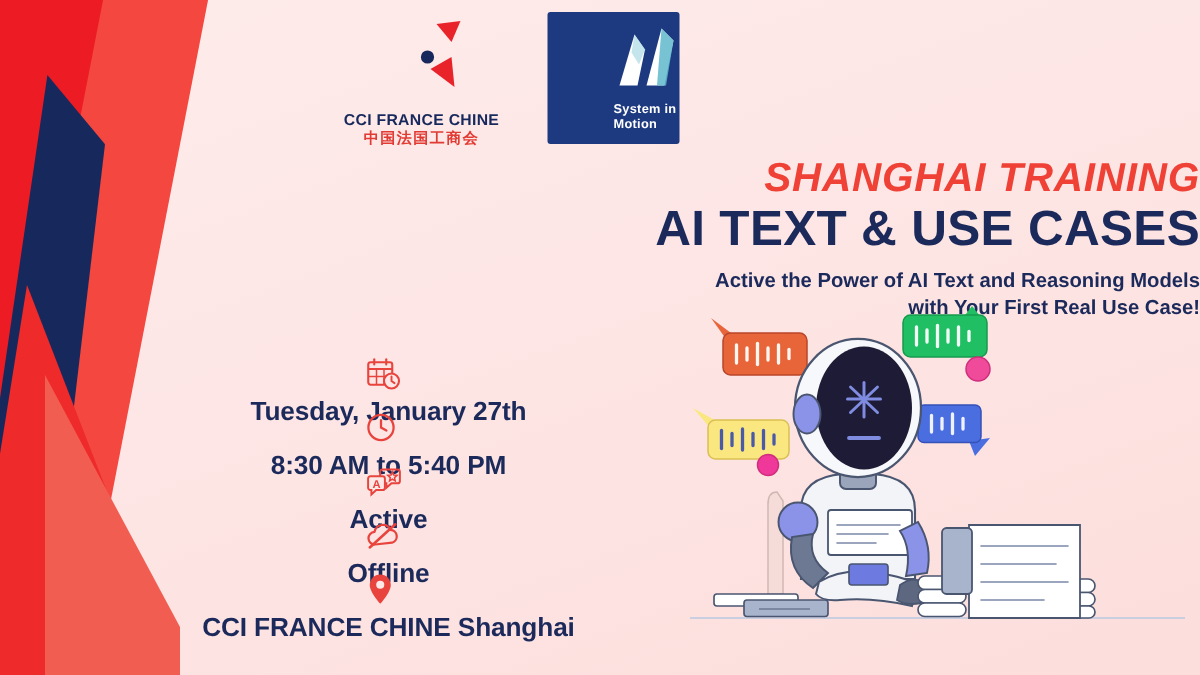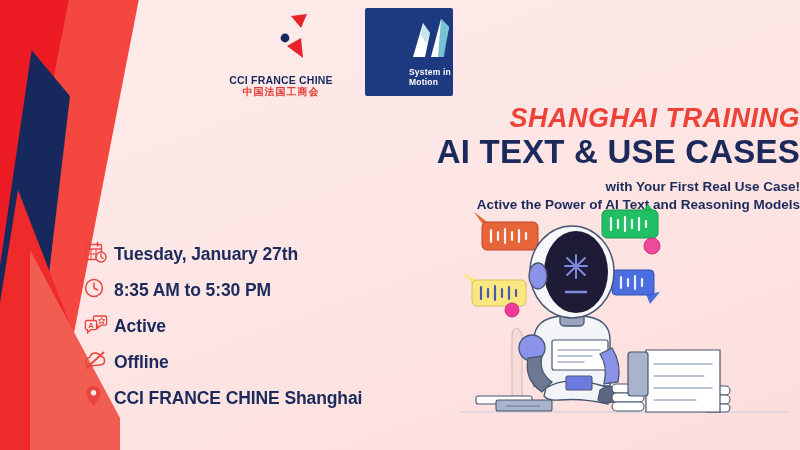--- a/index.html
+++ b/index.html
@@ -72,21 +72,21 @@
     font-size:33px;font-weight:bold;color:#1b2a5b;
     letter-spacing:.2px;line-height:1.15;margin-top:1px;
   }
   .h-desc{
     font-size:13.5px;font-weight:bold;color:#1b2a5b;
     line-height:1.28;margin-top:7px;
   }
 
   
   .info{position:absolute;top:234px;left:84px;width:350px;}
-  .row{display:flex;align-items:flex-end;height:31px;margin-bottom:5px;}
+  .row{display:flex;align-items:center;height:31px;margin-bottom:5px;flex-direction:column;}
   .row-icon{width:30px;height:26px;flex:0 0 30px;display:flex;align-items:center;justify-content:flex-start;}
   .row-label{
     font-size:17.5px;font-weight:bold;color:#1b2a5b;
     white-space:nowrap;letter-spacing:-.1px;
   }
 
   
   .illus{position:absolute;right:0;bottom:0;width:340px;height:250px;}
 </style>
 </head>
@@ -125,22 +125,22 @@
       </svg>
       <div class="sim-text">System in Motion</div>
     </div>
 
   </div>
 
   <div class="headline">
     <div class="h-sub">SHANGHAI TRAINING</div>
     <div class="h-main">AI TEXT &amp; USE CASES</div>
     <div class="h-desc">
+      <div>Active the Power of AI Text and Reasoning Models</div>
       <div>with Your First Real Use Case!</div>
-      <div>Active the Power of AI Text and Reasoning Models</div>
     </div>
   </div>
 
   <div class="info">
 
     <div class="row">
       <span class="row-icon">
         <svg width="24" height="23" viewBox="0 0 24 23">
           <rect x="1.5" y="3.5" width="16" height="15" rx="1.6" fill="none" stroke="#e8433c" stroke-width="1.4"></rect>
           <line x1="1.5" y1="8" x2="17.5" y2="8" stroke="#e8433c" stroke-width="1.4"></line>
@@ -156,21 +156,21 @@
       <span class="row-label">Tuesday, January 27th</span>
     </div>
 
     <div class="row">
       <span class="row-icon">
         <svg width="22" height="22" viewBox="0 0 22 22">
           <circle cx="10" cy="11" r="8.4" fill="none" stroke="#e8433c" stroke-width="1.5"></circle>
           <path d="M10 6 L10 11 L13.6 13" fill="none" stroke="#e8433c" stroke-width="1.5" stroke-linecap="round"></path>
         </svg>
       </span>
-      <span class="row-label">8:35 AM to 5:30 PM</span>
+      <span class="row-label">8:30 AM to 5:40 PM</span>
     </div>
 
     <div class="row">
       <span class="row-icon">
         <svg width="25" height="22" viewBox="0 0 25 22">
           <path d="M11 3 h10 a1.6 1.6 0 0 1 1.6 1.6 v6 a1.6 1.6 0 0 1 -1.6 1.6 h-4 l-3.4 3 v-3 h-2.6 a1.6 1.6 0 0 1 -1.6 -1.6 v-6 A1.6 1.6 0 0 1 11 3 Z" fill="none" stroke="#e8433c" stroke-width="1.3"></path>
           <path d="M17.6 4.6 l.9 2.1 2.2.2 -1.7 1.5 .5 2.2 -1.9-1.2 -1.9 1.2 .5-2.2 -1.7-1.5 2.2-.2 Z" fill="none" stroke="#e8433c" stroke-width="1"></path>
           <path d="M3 7.5 h8 a1.6 1.6 0 0 1 1.6 1.6 v6 a1.6 1.6 0 0 1 -1.6 1.6 h-4.2 l-3.2 3 v-3 H3 a1.6 1.6 0 0 1 -1.6 -1.6 v-6 A1.6 1.6 0 0 1 3 7.5 Z" fill="#fde8e7" stroke="#e8433c" stroke-width="1.3"></path>
           <text x="7" y="15.2" font-size="7.5" font-family="Liberation Sans, sans-serif" font-weight="bold" fill="#e8433c" text-anchor="middle">A</text>
         </svg>

